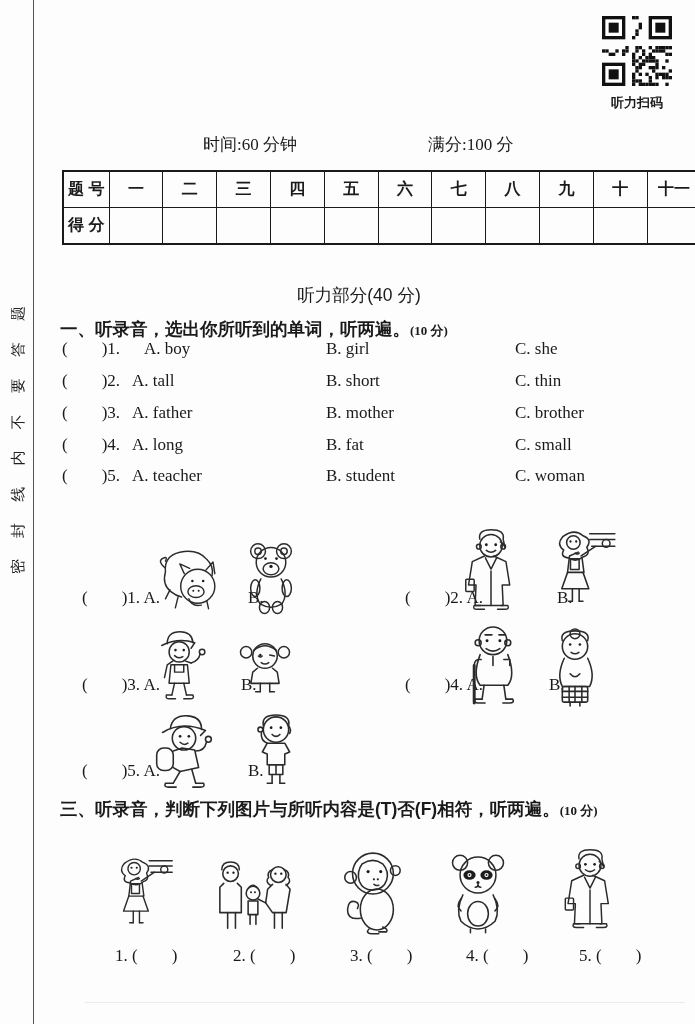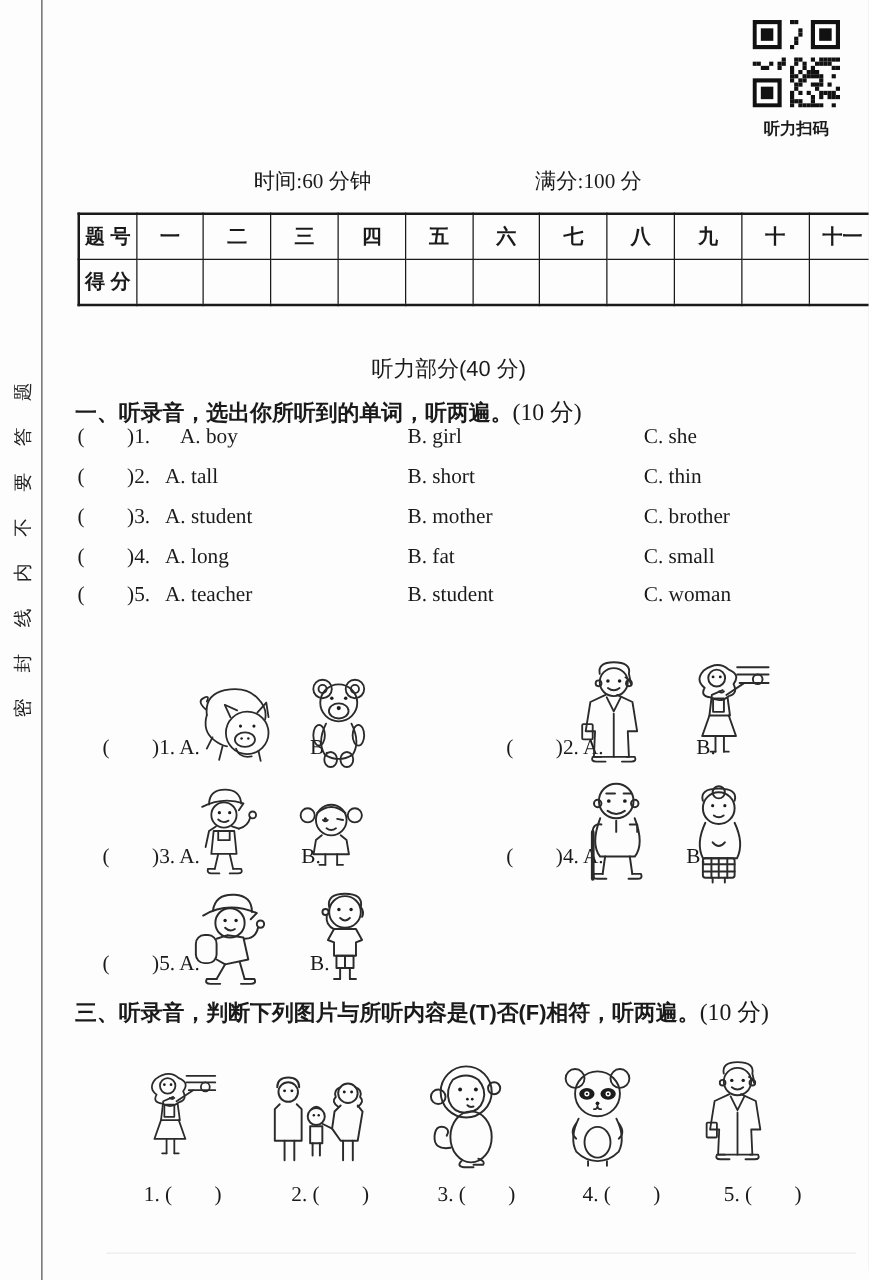--- a/index.html
+++ b/index.html
@@ -21,21 +21,21 @@
                table-layout:fixed;}
   #score-table td{border:1px solid #1a1a1a;height:35px;text-align:center;vertical-align:middle;
                   font-size:16px;font-weight:700;font-family:"Liberation Sans","DejaVu Sans",sans-serif;
                   padding:0;white-space:nowrap;}
   #score-table{border:2px solid #1a1a1a;}
   
   #listening-header{position:absolute;left:36px;top:283px;width:646px;text-align:center;
         font-size:17.5px;font-weight:400;font-family:"Liberation Sans","DejaVu Sans",sans-serif;}
   .sec-title{position:absolute;left:60px;top:0;font-size:17.5px;white-space:nowrap;}
   .sec-title .cn{font-weight:700;font-family:"Liberation Sans","DejaVu Sans",sans-serif;}
-  .sec-title .score{font-weight:400;font-size:19px;font-family:"Liberation Serif",serif;}
+  .sec-title .score{font-weight:700;font-size:13px;font-family:"Liberation Serif",serif;}
   
   .s1row{position:absolute;left:62px;width:633px;height:24px;font-size:17px;}
   .s1row .c1{position:absolute;left:0;white-space:pre;}
   .s1row .c2{position:absolute;left:264px;}
   .s1row .c3{position:absolute;left:453px;}
   .lbl{position:absolute;font-size:17px;white-space:pre;margin-left:20px;}
   
   .art{position:absolute;}
   .lineart{fill:none;stroke:#2b2b2b;stroke-width:1.6;stroke-linecap:round;stroke-linejoin:round;}
   .fill{fill:#1c1c1c;stroke:none;}
@@ -471,21 +471,21 @@
     <span class="c3">C. she</span>
   </div>
   <div class="s1row" style="top:371px;">
     <span class="c1">(  )2.</span>
       <span class="c1" style="left:70px;">A. tall</span>
     <span class="c2">B. short</span>
     <span class="c3">C. thin</span>
   </div>
   <div class="s1row" style="top:403px;">
     <span class="c1">(  )3.</span>
-      <span class="c1" style="left:70px;">A. student</span>
+      <span class="c1" style="left:70px;">A. father</span>
     <span class="c2">B. mother</span>
     <span class="c3">C. brother</span>
   </div>
   <div class="s1row" style="top:435px;">
     <span class="c1">(  )4.</span>
       <span class="c1" style="left:70px;">A. long</span>
     <span class="c2">B. fat</span>
     <span class="c3">C. small</span>
   </div>
   <div class="s1row" style="top:466px;">

